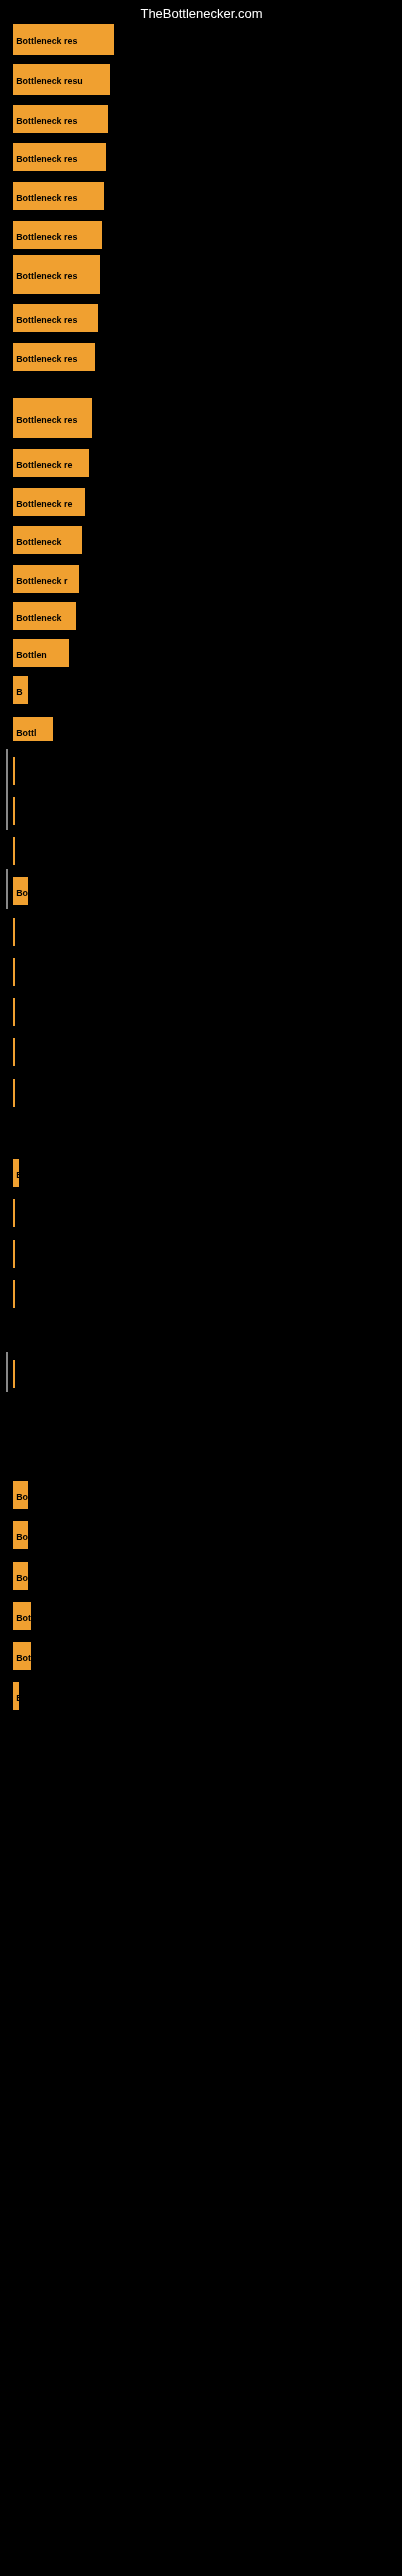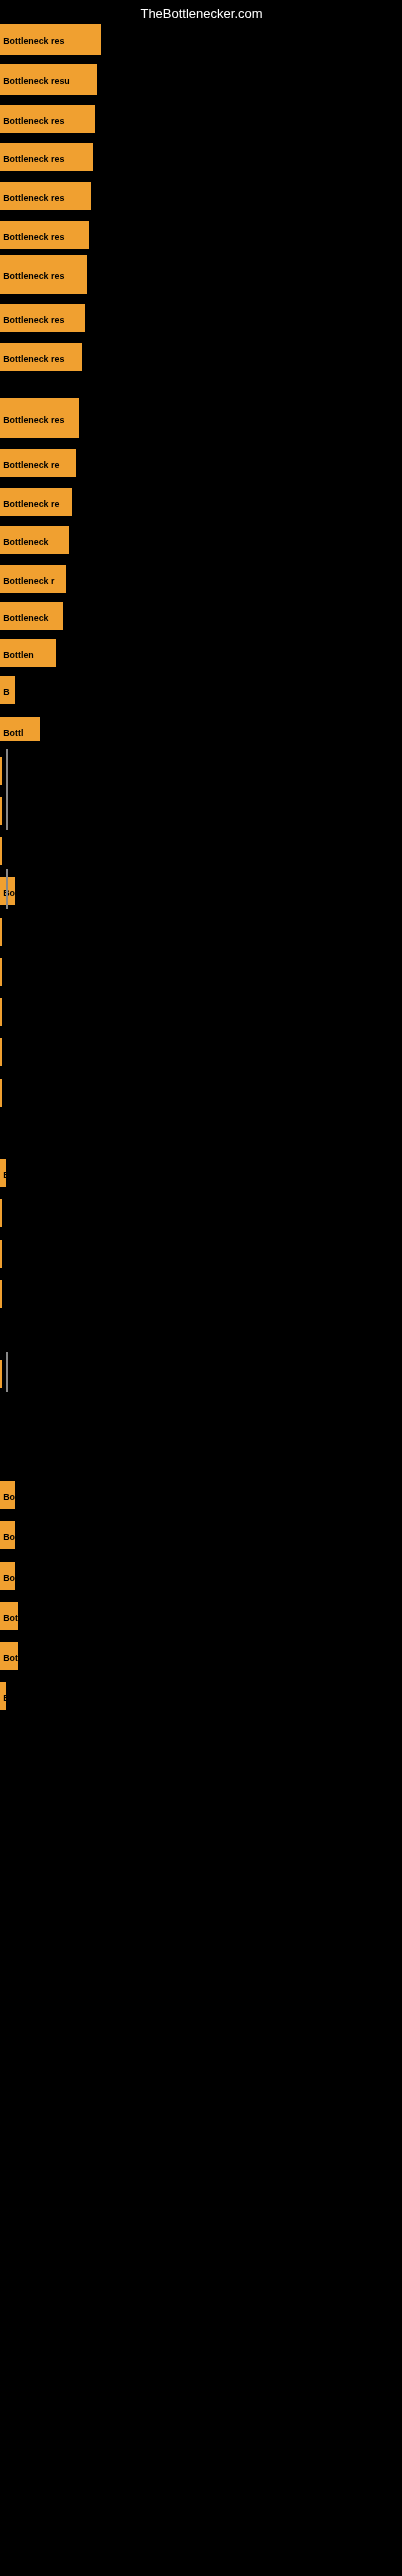--- a/index.html
+++ b/index.html
@@ -19,21 +19,21 @@
       font-size: 13px;
       text-align: center;
       padding: 6.4px 0;
       position: absolute;
       top: 0;
       left: 0;
       right: 0;
     }
     .bar-container {
       position: absolute;
-      left: 0;
+      left: 13px;
       display: flex;
       align-items: center;
     }
     .bar-label {
       background-color: #f0a030;
       color: #000000;
       font-size: 8.9px;
       font-weight: bold;
       padding: 2.4px 3.2px;
       white-space: nowrap;

